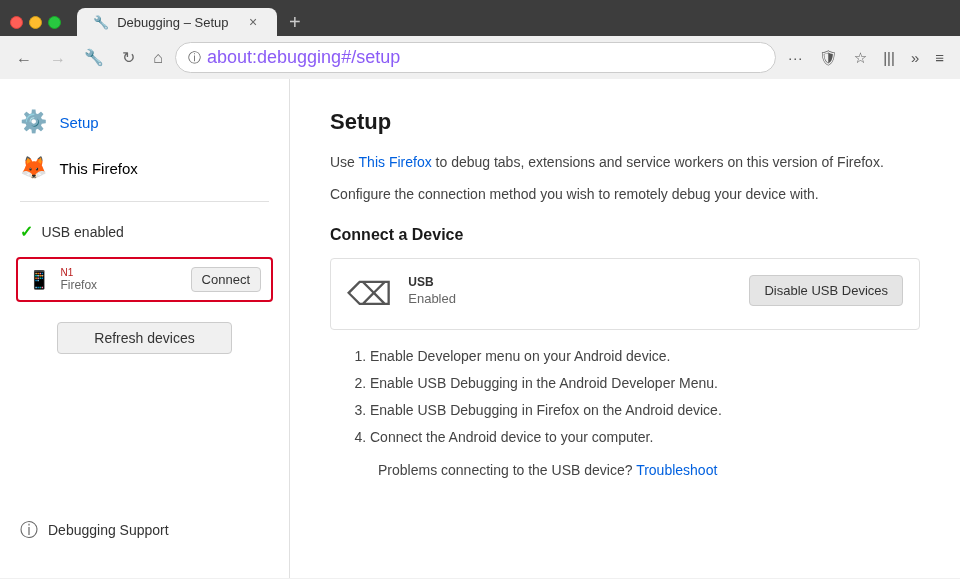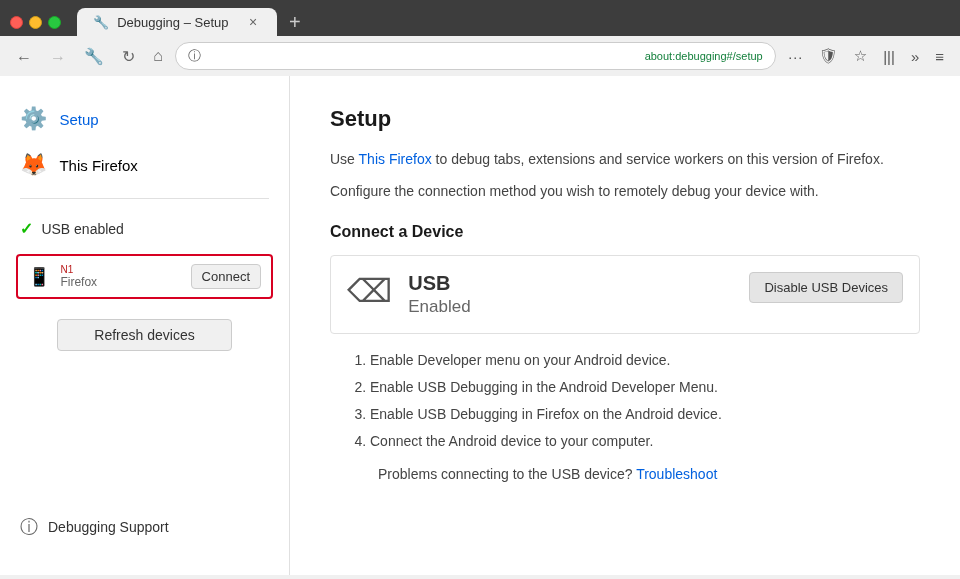--- a/index.html
+++ b/index.html
@@ -18,21 +18,21 @@
     .tab-title { font-size: 13px; color: #333; flex: 1; }
     .tab-close { color: #666; font-size: 14px; cursor: pointer; width: 16px; height: 16px; display: flex; align-items: center; justify-content: center; border-radius: 50%; }
     .tab-new { background: transparent; border: none; color: #ccc; font-size: 20px; cursor: pointer; padding: 0 8px; margin-left: 4px; margin-bottom: 2px; }
     .tab-icon { font-size: 13px; }
 
     .nav-bar { background: #f0f0f0; display: flex; align-items: center; padding: 6px 10px; gap: 6px; }
     .nav-btn { background: transparent; border: none; color: #666; cursor: pointer; padding: 4px 6px; border-radius: 4px; font-size: 16px; display: flex; align-items: center; justify-content: center; }
     .nav-btn.disabled { color: #bbb; cursor: default; }
     .address-bar { flex: 1; background: white; border: 1px solid #ccc; border-radius: 20px; display: flex; align-items: center; padding: 4px 12px; gap: 6px; }
     .address-bar-icon { color: #666; font-size: 13px; }
-    .address-text { font-size: 11px; color: #15803d; flex: 1; text-align: right; }
+    .address-text { font-size: 18px; color: #8b5cf6; flex: 1; }
     .nav-actions { display: flex; align-items: center; gap: 4px; }
     .nav-action-btn { background: transparent; border: none; color: #555; cursor: pointer; padding: 4px 6px; border-radius: 4px; font-size: 15px; }
 
     
     .page { background: white; display: flex; height: calc(579px - 80px); }
 
     
     .sidebar { width: 290px; border-right: 1px solid #e0e0e0; padding: 20px 0; flex-shrink: 0; background: white; }
     .sidebar-item { display: flex; align-items: center; gap: 12px; padding: 10px 20px; cursor: pointer; }
     .sidebar-item.active { color: #0060df; }
@@ -56,22 +56,22 @@
 
     
     .main-content { flex: 1; padding: 30px 40px; overflow-y: auto; }
     .main-title { font-size: 22px; font-weight: 600; color: #1a1a1a; margin-bottom: 16px; }
     .main-desc { font-size: 14px; color: #444; line-height: 1.6; margin-bottom: 10px; }
     .main-desc a, .link { color: #0060df; text-decoration: none; }
     .section-title { font-size: 16px; font-weight: 700; color: #1a1a1a; margin: 20px 0 14px; }
     .usb-section { display: flex; align-items: flex-start; gap: 16px; border: 1px solid #e0e0e0; border-radius: 4px; padding: 16px; margin-bottom: 16px; }
     .usb-symbol { font-size: 32px; color: #555; flex-shrink: 0; }
     .usb-info { flex: 1; }
-    .usb-label { font-size: 20px; font-weight: 600; color: #333; }
-    .usb-status { font-size: 17px; color: #666; margin-top: 2px; }
+    .usb-label { font-size: 12px; font-weight: 600; color: #333; }
+    .usb-status { font-size: 13px; color: #666; margin-top: 2px; }
     .disable-usb-btn { background: #e5e5e5; border: 1px solid #ccc; border-radius: 4px; padding: 7px 14px; font-size: 13px; cursor: pointer; color: #333; white-space: nowrap; flex-shrink: 0; }
     .instructions { margin-left: 20px; }
     .instructions ol { padding-left: 20px; }
     .instructions li { font-size: 14px; color: #444; margin-bottom: 6px; line-height: 1.5; }
     .troubleshoot-text { font-size: 14px; color: #444; margin-top: 14px; margin-left: 28px; }
     .troubleshoot-text a { color: #0060df; text-decoration: none; }
 
     .sidebar-wrapper { display: flex; flex-direction: column; height: 100%; }
     .sidebar-nav { flex: 1; }
     .sidebar-support { padding: 16px 20px; display: flex; align-items: center; gap: 10px; border-top: 0; }

